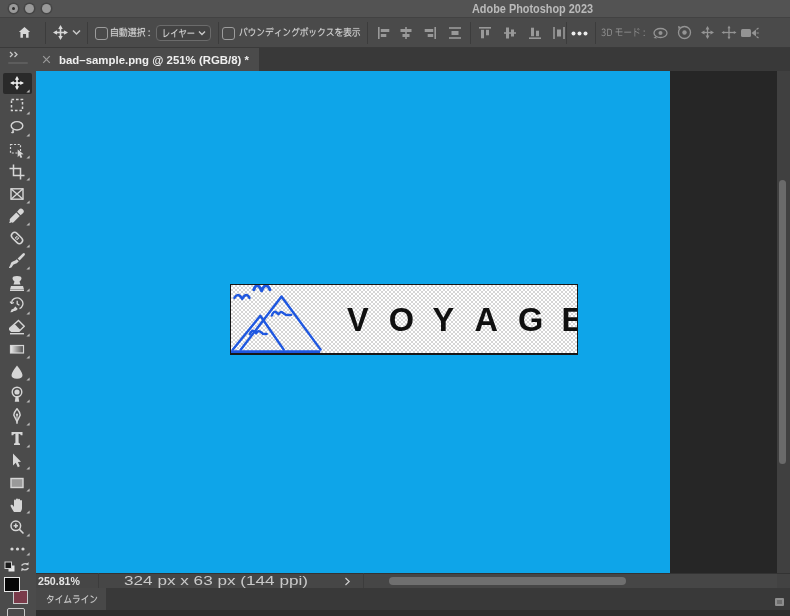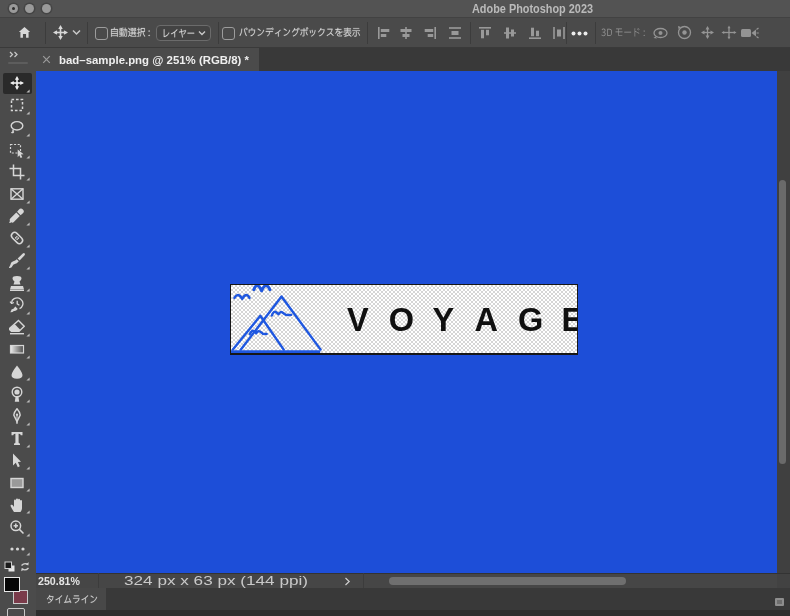--- a/index.html
+++ b/index.html
@@ -1,19 +1,19 @@
 <!DOCTYPE html>
 <html><head><meta charset="utf-8"><style>
 *{margin:0;padding:0;box-sizing:border-box}
 html,body{width:790px;height:616px;overflow:hidden;background:#262626;
 font-family:"Liberation Sans",sans-serif;-webkit-font-smoothing:antialiased}
 .abs{position:absolute}
 </style></head>
 <body>
-<div class="abs" style="left:0;top:0;width:790px;height:616px;background:#1d4ed8">
+<div class="abs" style="left:0;top:0;width:670px;height:616px;background:#0ea5e9">
 
 <div class="abs" style="left:0;top:0;width:790px;height:17px;background:#535353"></div>
 <div class="abs" style="left:8.5px;top:4px;width:9px;height:9px;border-radius:50%;background:#9a9a9a;box-shadow:0 0 0 1.5px #454545"></div>
 <div class="abs" style="left:11.5px;top:7px;width:3px;height:3px;border-radius:50%;background:#2d2d2d"></div>
 <div class="abs" style="left:24.5px;top:4px;width:9px;height:9px;border-radius:50%;background:#9a9a9a;box-shadow:0 0 0 1.5px #454545"></div>
 <div class="abs" style="left:41.5px;top:4px;width:9px;height:9px;border-radius:50%;background:#9a9a9a;box-shadow:0 0 0 1.5px #454545"></div>
 
 <svg class="abs" style="left:472px;top:0.0px;overflow:visible" width="2" height="2">
       <text x="0" y="12.5" font-family="Liberation Sans" font-size="12.5" font-weight="700" fill="#bababa" textLength="121" lengthAdjust="spacingAndGlyphs">Adobe Photoshop 2023</text>
     </svg>

